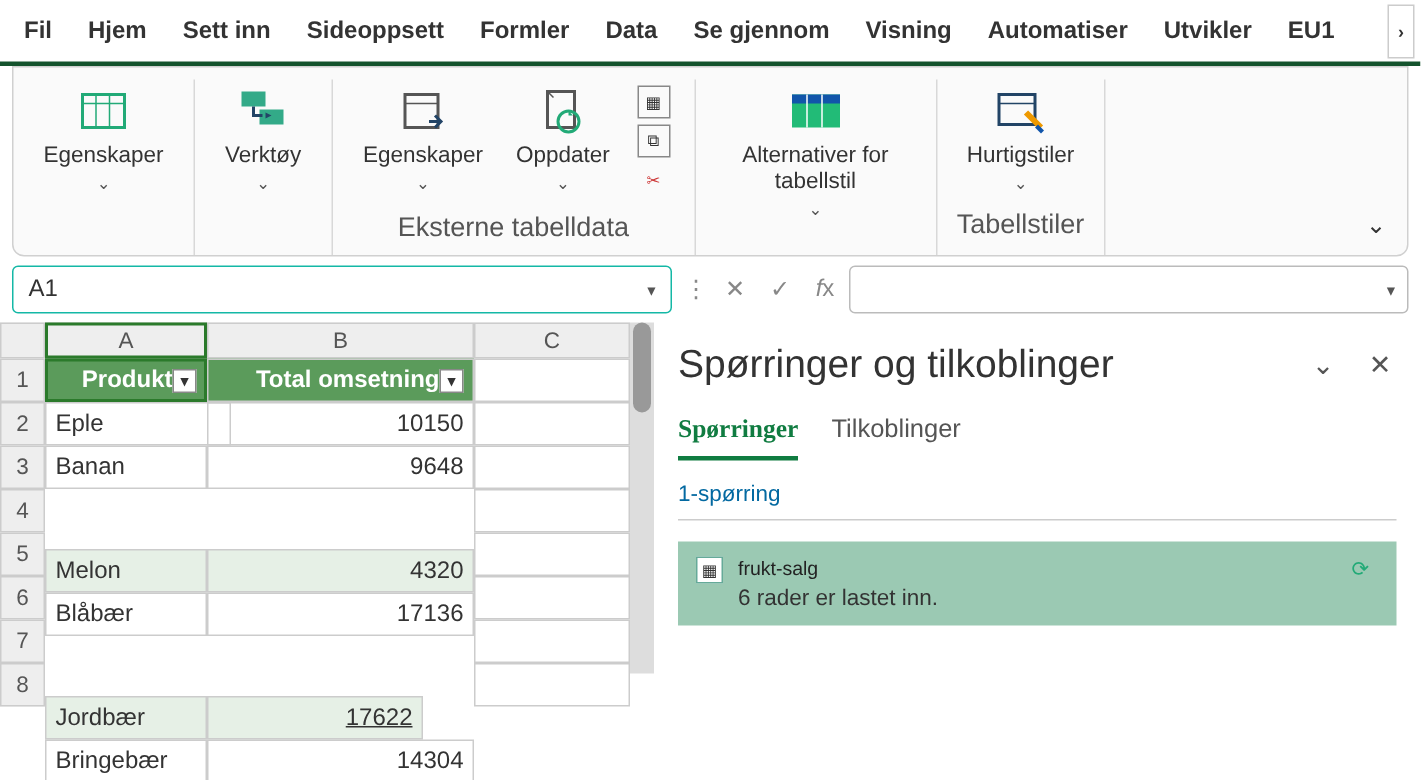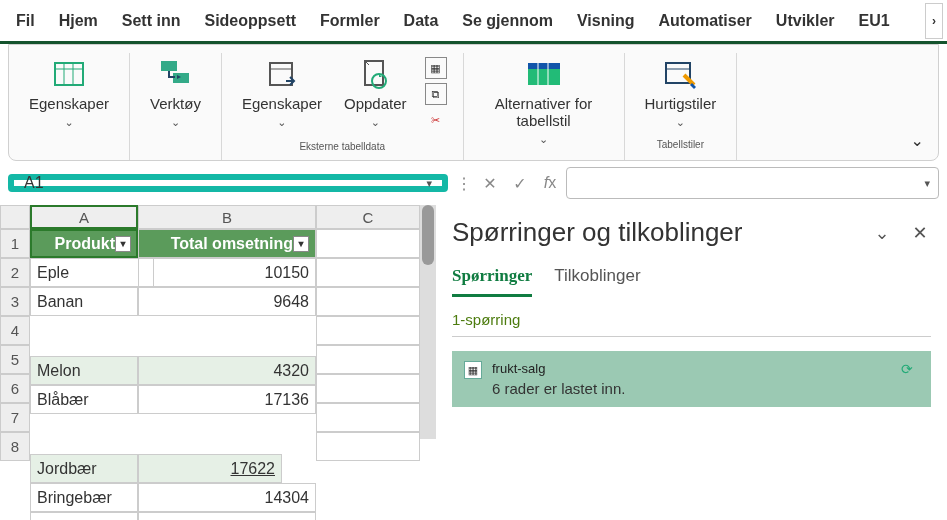--- a/index.html
+++ b/index.html
@@ -7,24 +7,24 @@
 .tabs { display:flex; align-items:center; padding:0 4px; height:44px; border-bottom:3px solid #14532d;font-weight:bold; }
 .tab { padding:10px 12px; cursor:pointer; font-size:16px; }
 .tab-scroll { width:18px; height:36px; border:1px solid #ccc; display:flex; align-items:center; justify-content:center; margin-left:auto; font-size:12px; }
 .ribbon { display:flex; background:#fafafa; border:1px solid #d0d0d0; border-radius:0 0 8px 8px; margin:0 8px; padding:8px 0 0 0; position:relative; }
 .ribbon-group { display:flex; flex-direction:column; align-items:center; padding:0 12px; border-right:1px solid #d8d8d8; }
 .ribbon-group:last-of-type { border-right:none; }
 .ribbon-btn { display:flex; flex-direction:column; align-items:center; padding:4px 8px; cursor:pointer; font-size:15px; gap:4px; }
 .ribbon-btn .caret { font-size:11px; color:#555; }
 .ribbon-icons-col { display:flex; flex-direction:column; gap:4px; padding:4px; }
 .ribbon-small { width:22px; height:22px; border:1px solid #888; display:flex; align-items:center; justify-content:center; font-size:11px; cursor:pointer; }
-.ribbon-group-label { font-size:10px; color:#555; padding:6px 0 8px; text-align:center; }
+.ribbon-group-label { font-size:18px; color:#555; padding:6px 0 8px; text-align:center; }
 .ribbon-collapse { position:absolute; right:14px; bottom:10px; font-size:16px; cursor:pointer; }
 .row2 { display:flex; align-items:center; gap:6px; padding:6px 8px; }
-.namebox { flex:0 0 440px; height:18px; border:6px solid #14b8a6; display:flex; align-items:center; padding:0 10px; border-radius:4px; font-size:16px; justify-content:space-between; }
+.namebox { flex:0 0 440px; height:32px; border:1px solid #14b8a6; display:flex; align-items:center; padding:0 10px; border-radius:4px; font-size:16px; justify-content:space-between; }
 .namebox .dd { font-size:11px; color:#555; }
 .fx-row { display:flex; align-items:center; gap:10px; }
 .fx-ico { width:20px; height:20px; display:flex; align-items:center; justify-content:center; color:#888; font-size:16px; }
 .fbar { flex:1 1 auto; height:32px; border:1px solid #bbb; border-radius:4px; display:flex; align-items:center; padding:0 8px; justify-content:flex-end; }
 .grid-area { display:flex; height:calc(520px - 44px - 196px - 46px); }
 .grid { flex:0 0 420px; display:flex; }
 .colhdr, .rowhdr, .corner { background:#eee; border:1px solid #ccc; display:flex; align-items:center; justify-content:center; font-size:15px; color:#555; }
 .corner { width:30px; height:24px; }
 .colhdr { height:24px; }
 .rowhdr { width:30px; height:29px; }
@@ -36,21 +36,21 @@
 .sel { outline:2px solid #2b7a2b; outline-offset:-2px; }
 .scrollbar { width:16px; background:#ddd; margin-left:auto; position:relative; }
 .scrollbar::before { content:""; position:absolute; top:0; left:2px; width:12px; height:60px; background:#999; border-radius:6px; }
 .pane { flex:1; padding:12px 16px; }
 .pane-hdr { display:flex; align-items:center; justify-content:space-between; }
 .pane-title { font-size:26px; font-weight:400; }
 .pane-ico { width:22px; height:22px; display:flex; align-items:center; justify-content:center; cursor:pointer; font-size:18px; color:#555; }
 .pane-tabs { display:flex; gap:22px; margin-top:18px; font-size:17px; }
 .pane-tab { padding-bottom:8px; cursor:pointer; color:#555; }
 .pane-tab.active { color:#107c41; border-bottom:3px solid #107c41; font-weight:600;font-family:Liberation Serif, serif; }
-.pane-sub { margin-top:14px; font-size:15px; color:#4d7c0f; border-bottom:1px solid #ccc; padding-bottom:8px; }
+.pane-sub { margin-top:14px; font-size:15px; color:#0369a1; border-bottom:1px solid #ccc; padding-bottom:8px; }
 .query-card { margin-top:14px; background:#9bc9b3; padding:10px 12px; display:flex; gap:10px; align-items:flex-start; cursor:pointer; }
 .query-card .qicon { width:18px; height:18px; background:#fff; border:1px solid #6a9; display:flex; align-items:center; justify-content:center; font-size:11px; }
 .query-card .qmain { flex:1; }
 .query-card .qname { font-size:13px; color:#222; }
 .query-card .qstatus { font-size:15px; color:#333; margin-top:4px; }
 .query-card .qrefresh { width:18px; height:18px; font-size:14px; color:#2a7; }
 svg { display:block; }
 </style>
 </head>
 <body>

